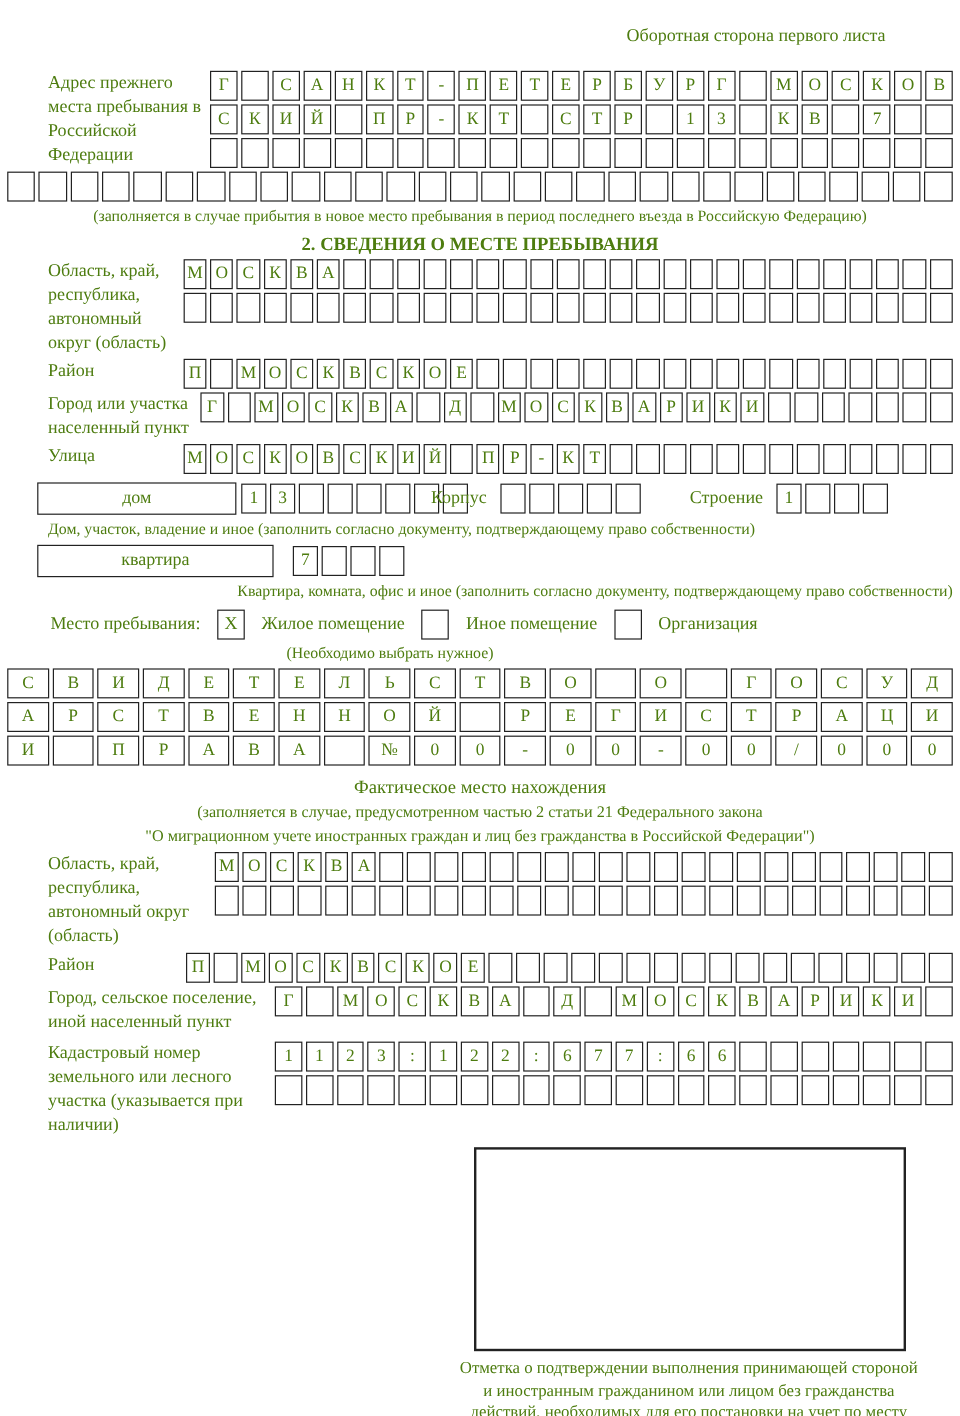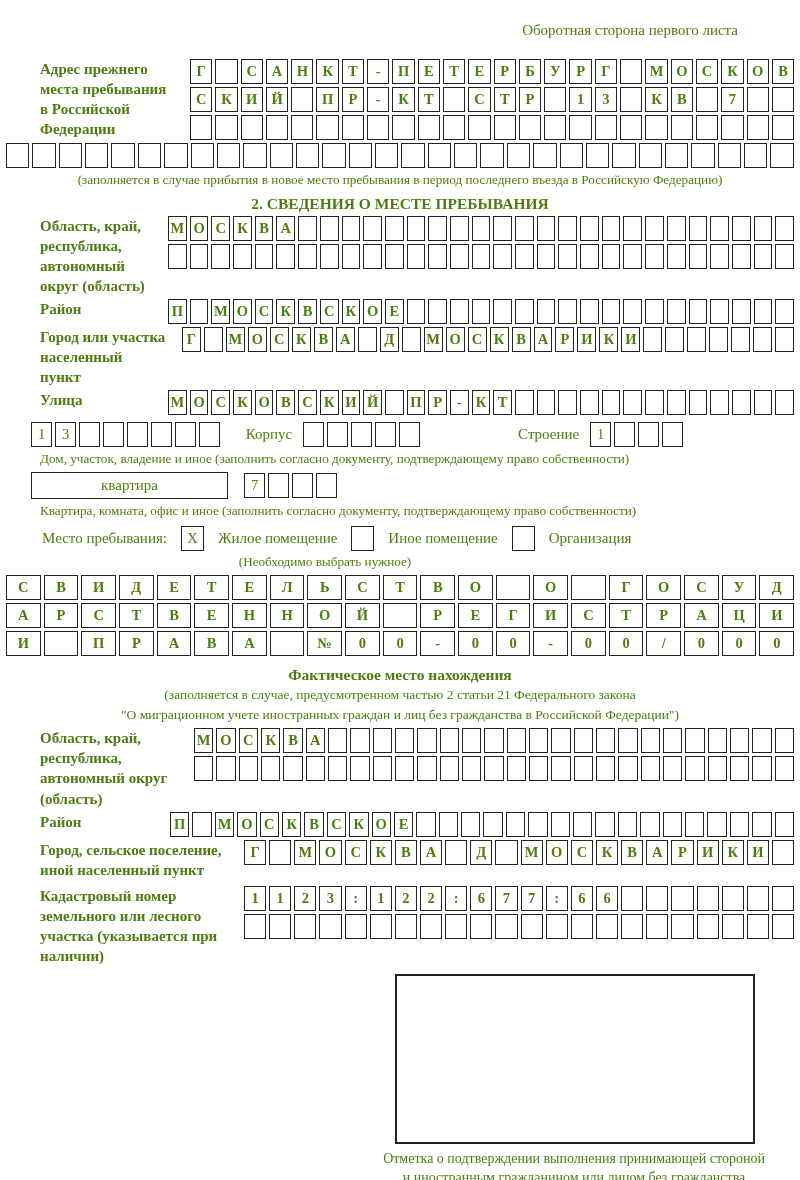--- a/index.html
+++ b/index.html
@@ -2,21 +2,21 @@
 <html><head>
 <meta charset="utf-8">
 <style>
   html,body{margin:0;padding:0;background:#e9e9e9;}
   .page{
     position:relative;width:800px;height:1180px;margin:0 auto;background:#fff;
     font-family:"Liberation Serif","DejaVu Serif",serif;color:#4d7c0f;
     box-sizing:border-box;padding:0 6px;overflow:hidden;
   }
   .header-note{margin-top:22px;padding-right:56px;text-align:right;font-size:15px;}
-  .frow{display:flex;gap:16px;margin-top:3px;align-items:flex-start;font-weight:bold;}
+  .frow{display:flex;gap:1px;margin-top:3px;align-items:flex-start;}
   .flabel{flex:none;font-size:15px;line-height:1.34;padding-left:34px;box-sizing:border-box;}
   .cellcol{flex:1;display:flex;flex-direction:column;gap:3px;min-width:0;}
   .cellrow{display:flex;gap:3px;flex:1;min-width:0;}
   .cell{
     flex:1;min-width:0;height:25px;border:1.7px solid #222;box-sizing:border-box;
     display:flex;align-items:center;justify-content:center;
     font-size:14.5px;background:#fff;
   }
   .cellrow.fixedcells .cell{flex:none;width:21px;}
   .fullrow{margin-top:3px;}
@@ -35,21 +35,21 @@
   }
   .house-row{display:flex;align-items:center;gap:4px;margin:7px 0 0 25px;}
   .inline-label{font-size:15px;padding:0 7px;white-space:nowrap;}
   .apt-row{display:flex;align-items:center;gap:16px;margin:4px 0 0 25px;}
   .stay-row{display:flex;align-items:center;margin:7px 0 0 36px;font-size:15px;}
   .chk{
     flex:none;width:23px;height:25px;border:1.7px solid #222;box-sizing:border-box;
     display:flex;align-items:center;justify-content:center;font-size:15px;margin:0 14px 0 14px;background:#fff;
   }
   .stay-note{font-size:13.2px;text-align:center;margin:3px 150px 0 0;}
-  .fact-title{font-weight:bold;text-align:center;font-size:15.5px;margin-top:10px;}
+  .fact-title{font-weight:normal;text-align:center;font-size:15.5px;margin-top:10px;}
   .fact-sub{font-size:13.5px;text-align:center;line-height:1.3;margin-top:2px;}
   .stamp-box{margin:8px 0 0 389px;width:360px;height:170px;border:2px solid #222;box-sizing:border-box;background:#fff;}
   .stamp-caption{width:392px;margin:6px 0 0 372px;text-align:center;font-size:14px;line-height:1.33;}
   .mt6{margin-top:6px;}
 </style>
 </head>
 <body>
 
 <div class="page">
 
@@ -346,20 +346,21 @@
           <span class="cell"></span>
           <span class="cell"></span>
           <span class="cell"></span>
           <span class="cell"></span>
           <span class="cell"></span>
         </div>
       </div>
   </div>
 
   <div class="house-row">
+    <div class="bigbox" style="width:166px">дом</div>
     <div class="cellrow fixedcells">
         <span class="cell">1</span>
         <span class="cell">3</span>
         <span class="cell"></span>
         <span class="cell"></span>
         <span class="cell"></span>
         <span class="cell"></span>
         <span class="cell"></span>
         <span class="cell"></span>
       </div>
@@ -383,21 +384,21 @@
 
   <div class="apt-row">
     <div class="bigbox" style="width:197px">квартира</div>
     <div class="cellrow fixedcells">
         <span class="cell">7</span>
         <span class="cell"></span>
         <span class="cell"></span>
         <span class="cell"></span>
       </div>
   </div>
-  <div class="caption" style="text-align:left;padding-left:34px">Квартира, комната, офис и иное (заполнить согласно документу, подтверждающему право собственности)</div>
+  <div class="caption" style="text-align:right;padding-left:34px">Квартира, комната, офис и иное (заполнить согласно документу, подтверждающему право собственности)</div>
 
   <div class="stay-row">
     <span>Место пребывания:</span>
     <span class="chk">X</span>
     <span>Жилое помещение</span>
     <span class="chk"></span>
     <span>Иное помещение</span>
     <span class="chk"></span>
     <span>Организация</span>
   </div>

